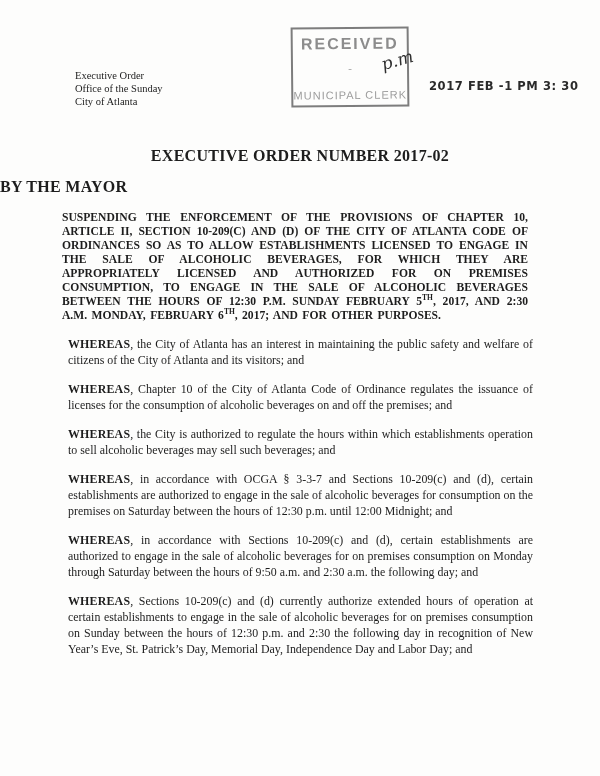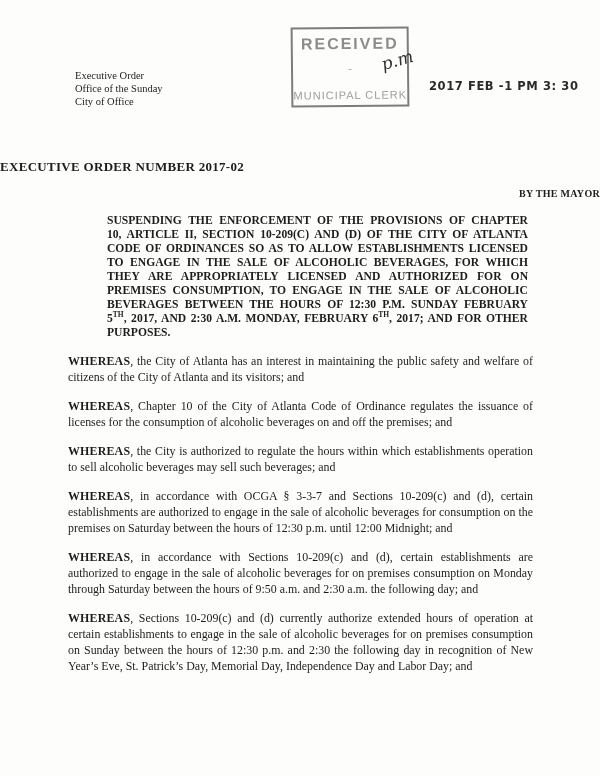--- a/index.html
+++ b/index.html
@@ -61,31 +61,31 @@
     position: absolute; left: 429px; top: 79px;
     font-family: "DejaVu Sans", "Liberation Sans", sans-serif;
     font-weight: bold; font-size: 12px; letter-spacing: 0.6px;
     color: #2a2a2a;
     transform: scaleX(0.96); transform-origin: left center;
     white-space: nowrap;
   }
 
   
   .title {
-    margin: 18px 0 0; 
-    font-size: 13px; font-weight: bold; letter-spacing: 0.3px;
+    margin: 6px 0 0; text-align: center;
+    font-size: 16px; font-weight: bold; letter-spacing: 0.3px;
   }
   .subtitle {
-    margin: 13px 0 0; text-align: right;
-    font-size: 10px; font-weight: bold; letter-spacing: 0.3px;
+    margin: 13px 0 0; text-align: left;
+    font-size: 16px; font-weight: bold; letter-spacing: 0.3px;
   }
 
   
   .summary {
-    margin: 15px 72px 0 107px;
+    margin: 15px 72px 0 62px;
     font-weight: bold;
     font-size: 11.6px; line-height: 14px;
     text-align: justify;
     word-spacing: 1.5px;
   }
   .summary sup { font-size: 7.5px; line-height: 0; }
 
   
   .content { margin: 0 67px 0 68px; }
   .body-par {
@@ -98,21 +98,21 @@
 </head>
 <body>
 
 <div class="page">
 
   <div class="top-area">
 
     <div class="letterhead">
       <div>Executive Order</div>
       <div>Office of the Sunday</div>
-      <div>City of Office</div>
+      <div>City of Atlanta</div>
     </div>
 
     <div class="stamp-box">
       <div class="stamp-received">RECEIVED</div>
       <div class="stamp-dash">-</div>
       <div class="stamp-clerk">MUNICIPAL CLERK</div>
     </div>
 
     <div class="handwriting">p.m</div>
 

